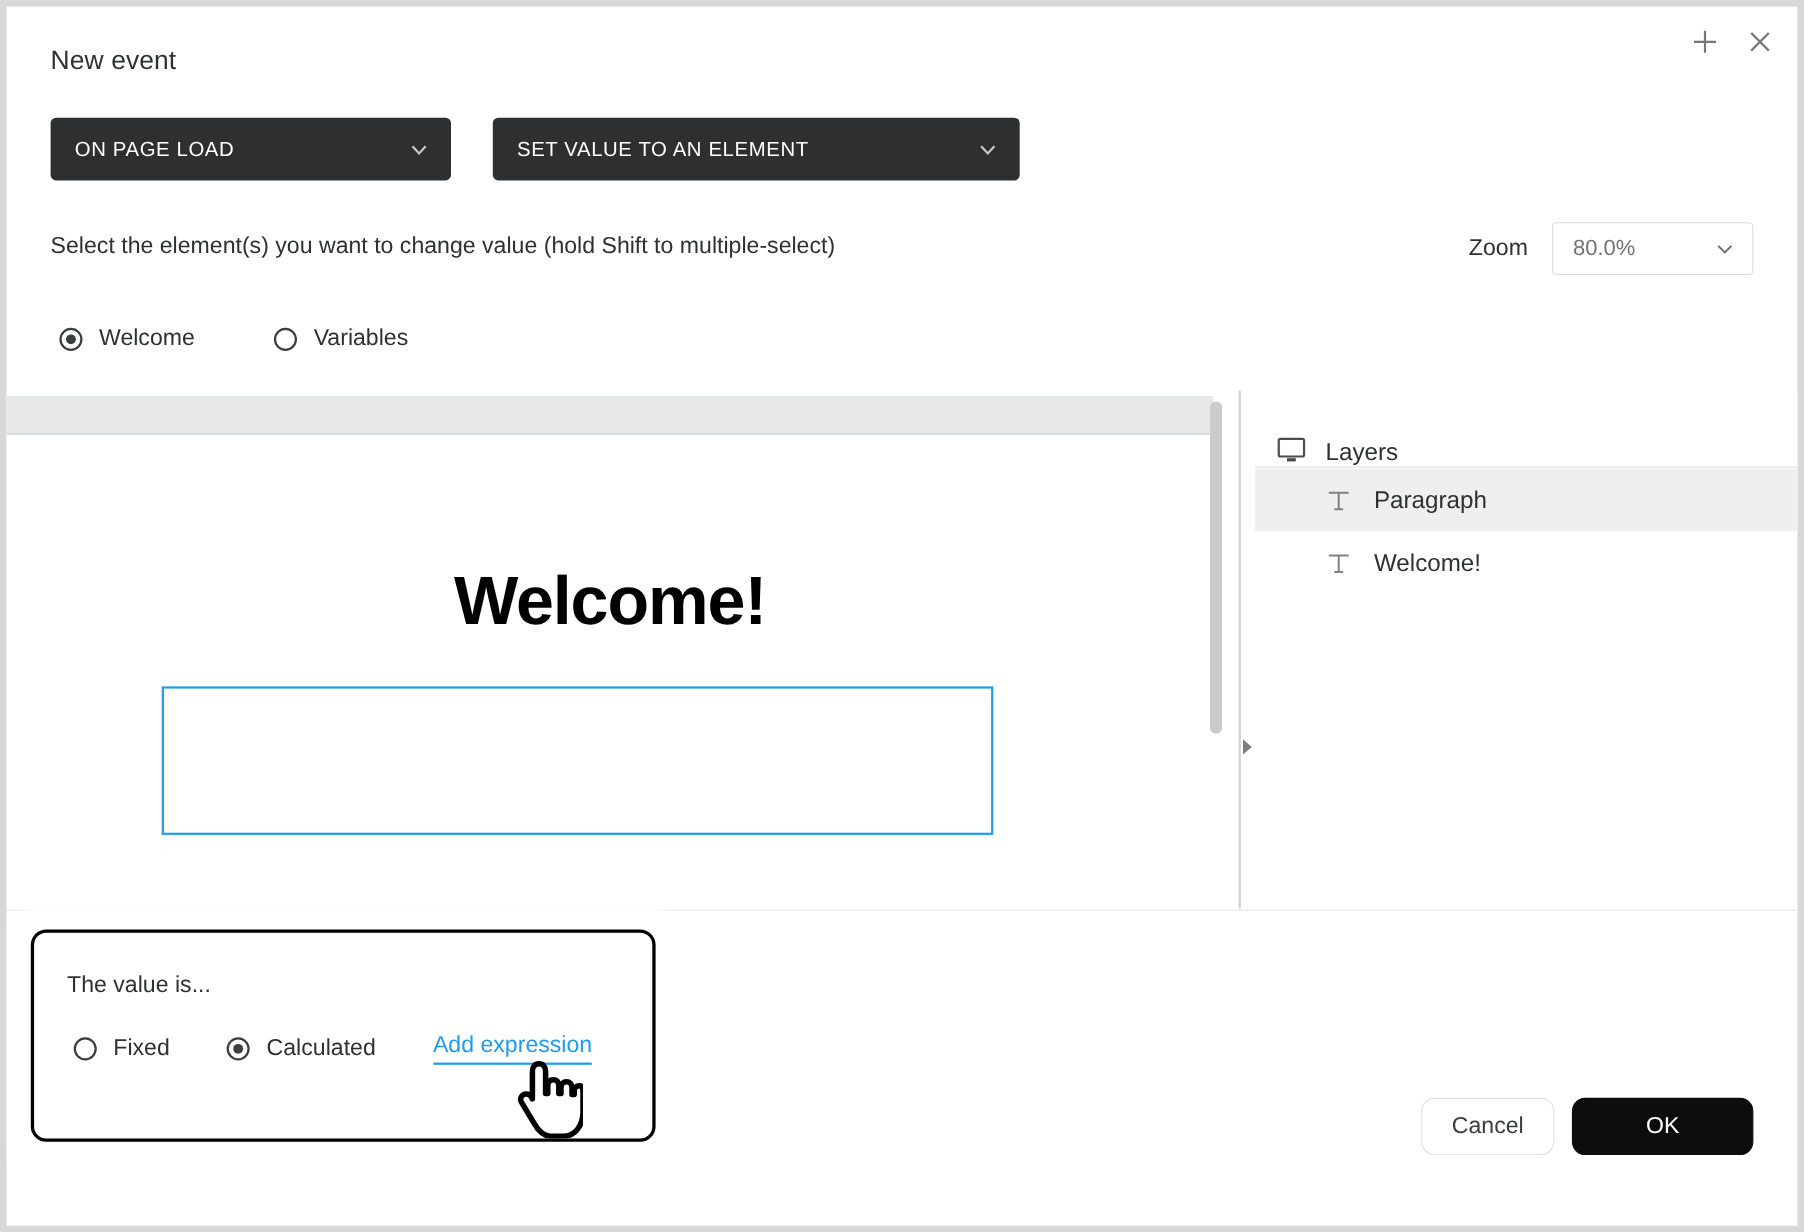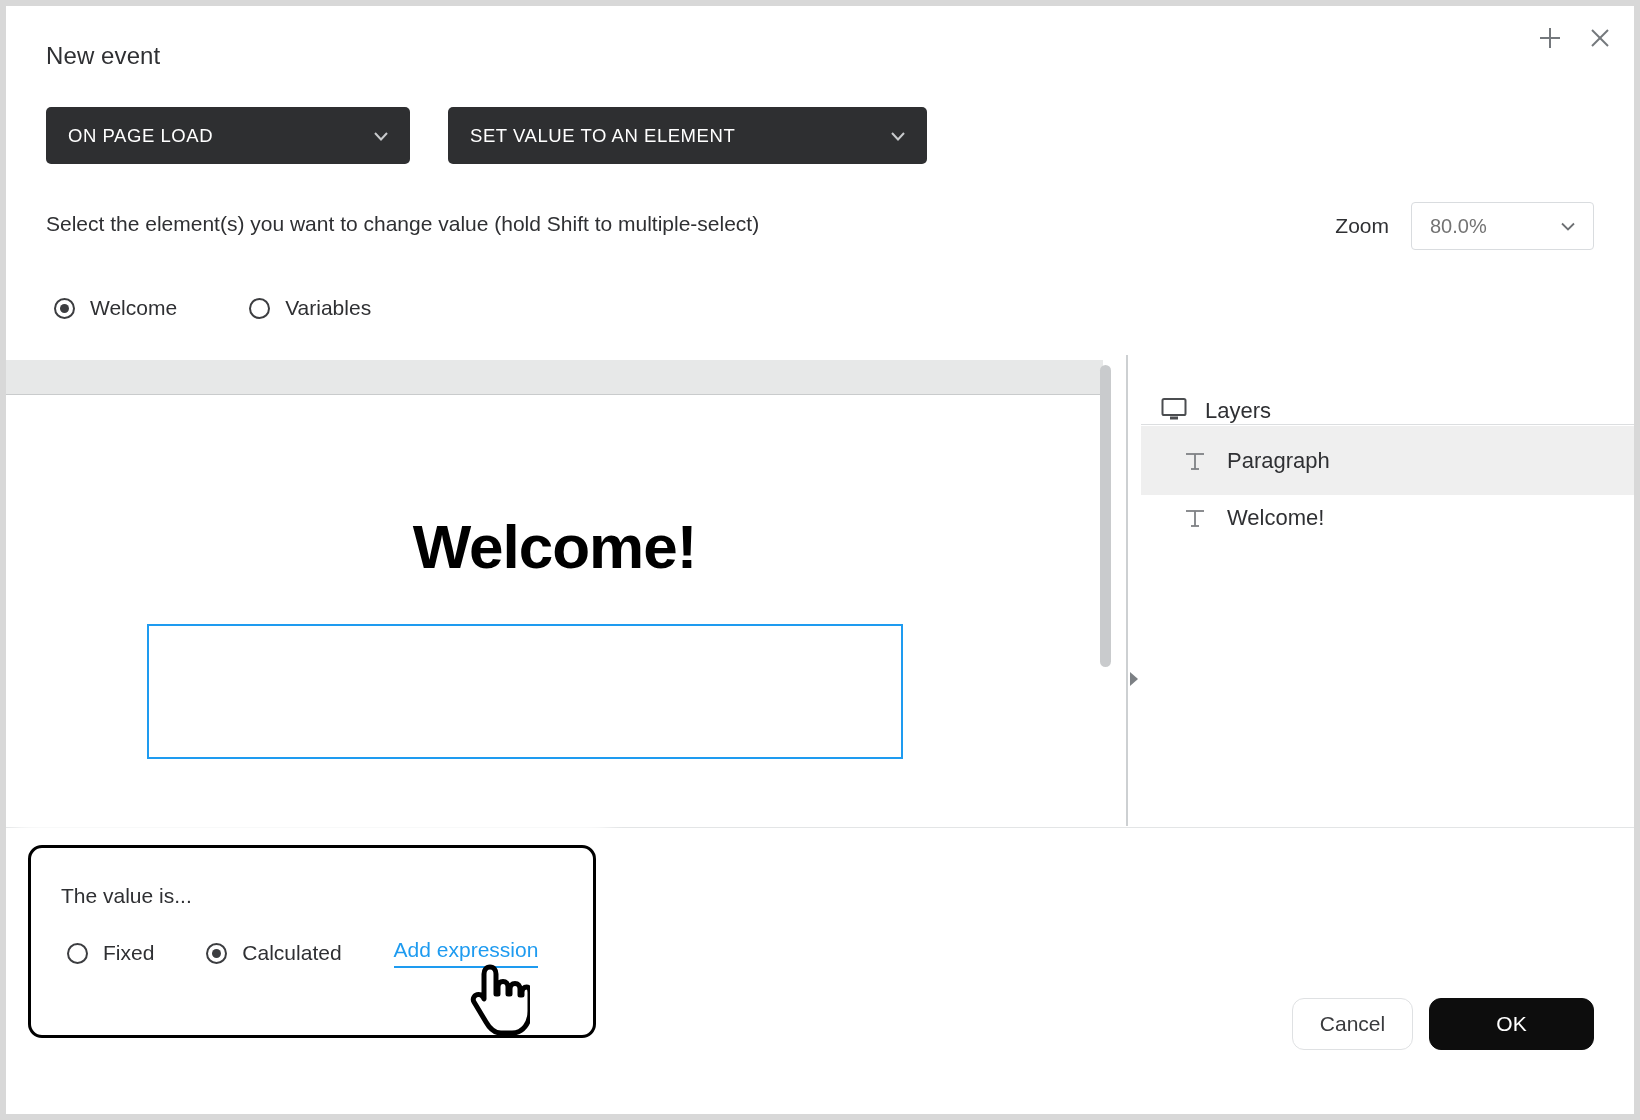--- a/index.html
+++ b/index.html
@@ -271,24 +271,24 @@
   }
   .layers-head .ltitle {
     font-size: 22px;
     color: #2f3033;
     margin-left: 16px;
   }
   .layer-item {
     position: absolute;
     left: 0;
     width: 493px;
-    height: 69px;
-    display: flex;
-    align-items: center;
-    padding-left: 42px;
+    height: 57px;
+    display: flex;
+    align-items: center;
+    padding-left: 64px;
     box-sizing: border-box;
     cursor: pointer;
   }
   .layer-item.sel { background: #efefef; }
   .layer-item .lname {
     font-size: 22px;
     color: #2f3033;
     margin-left: 20px;
   }
 

